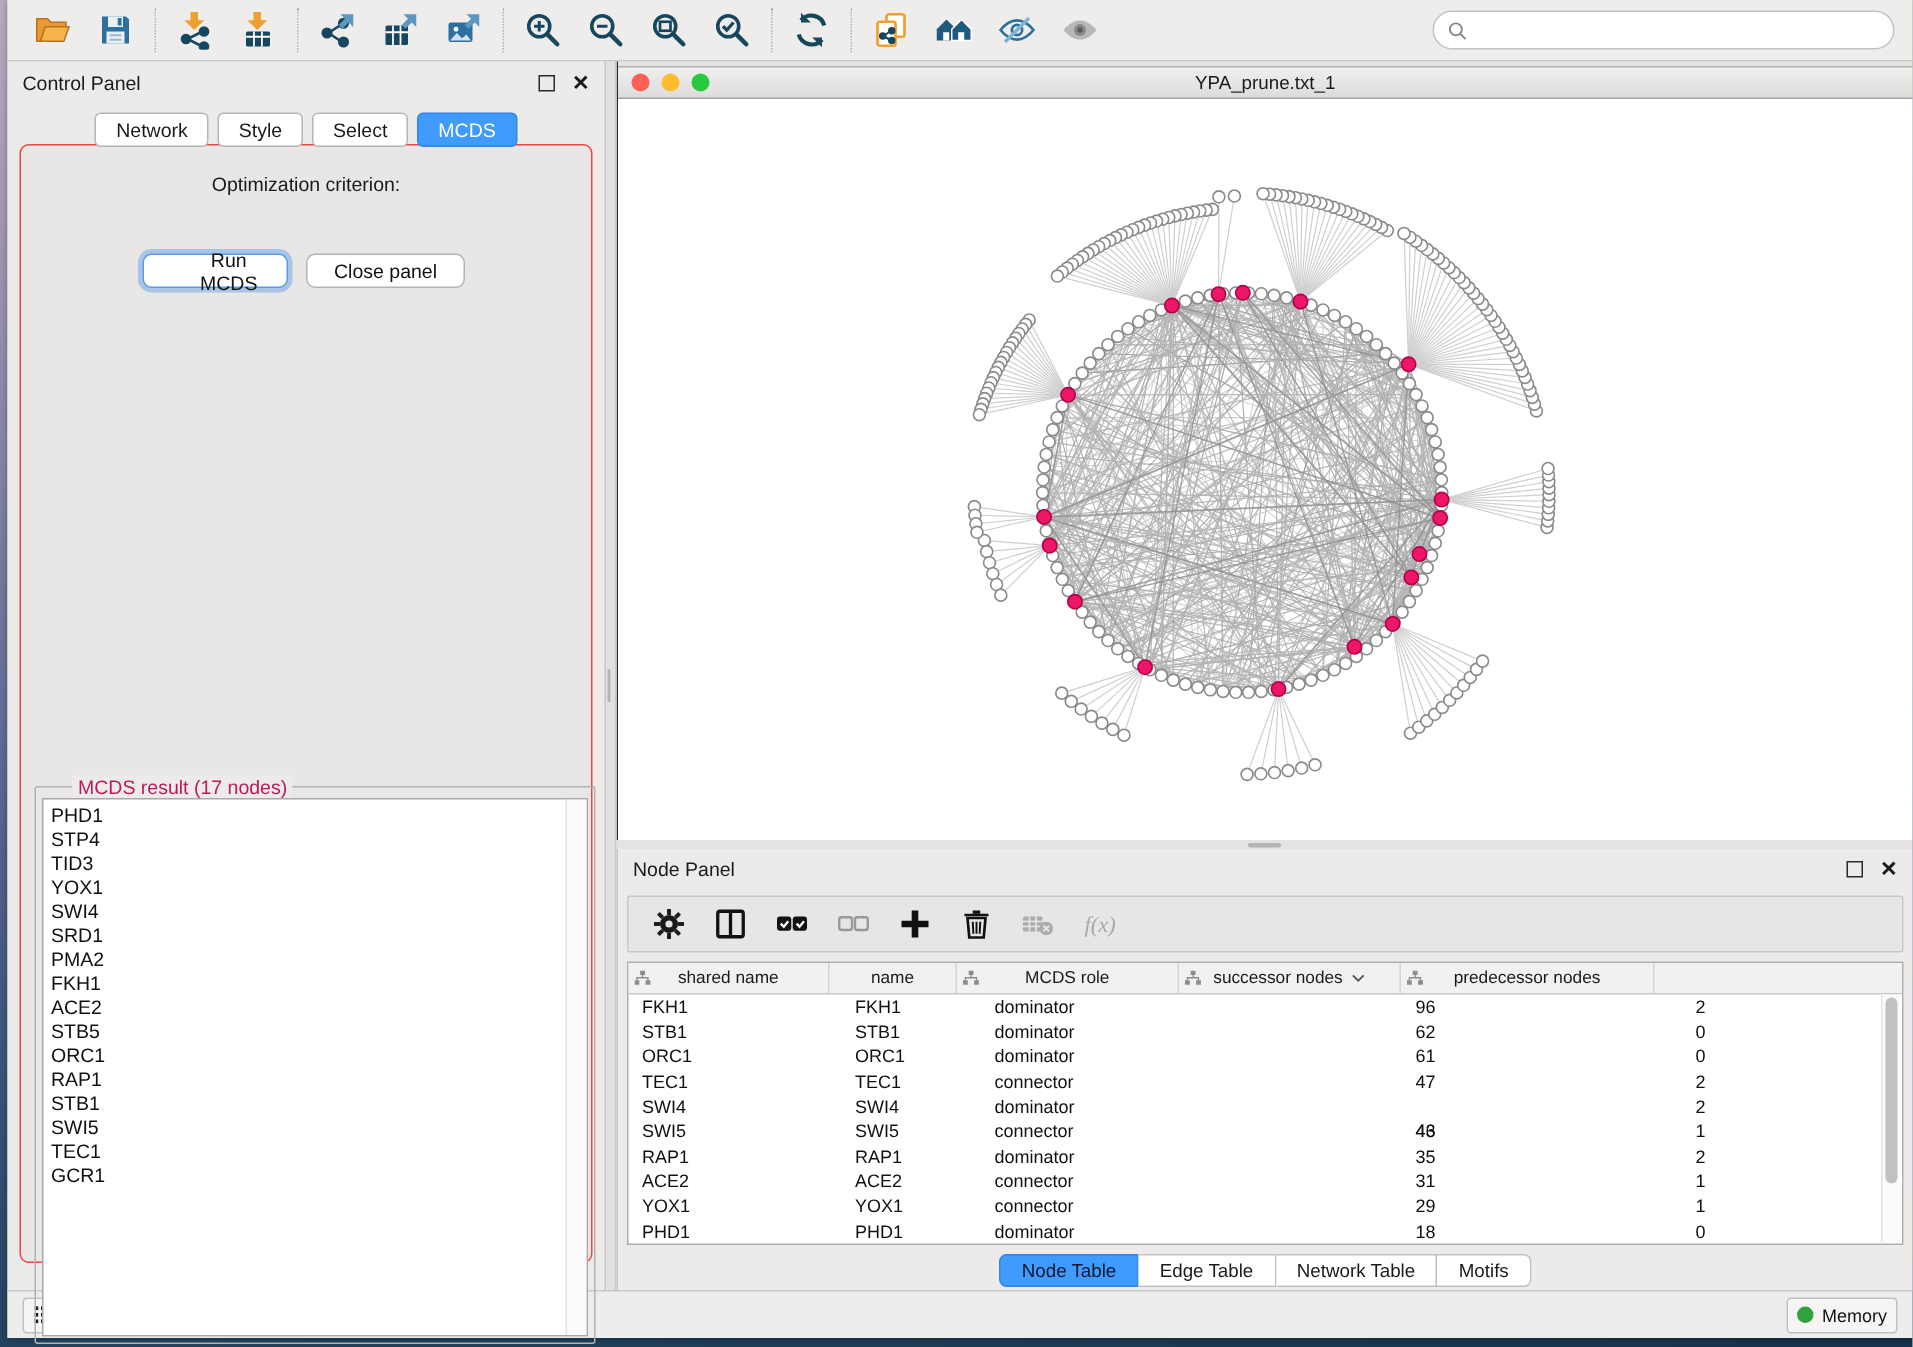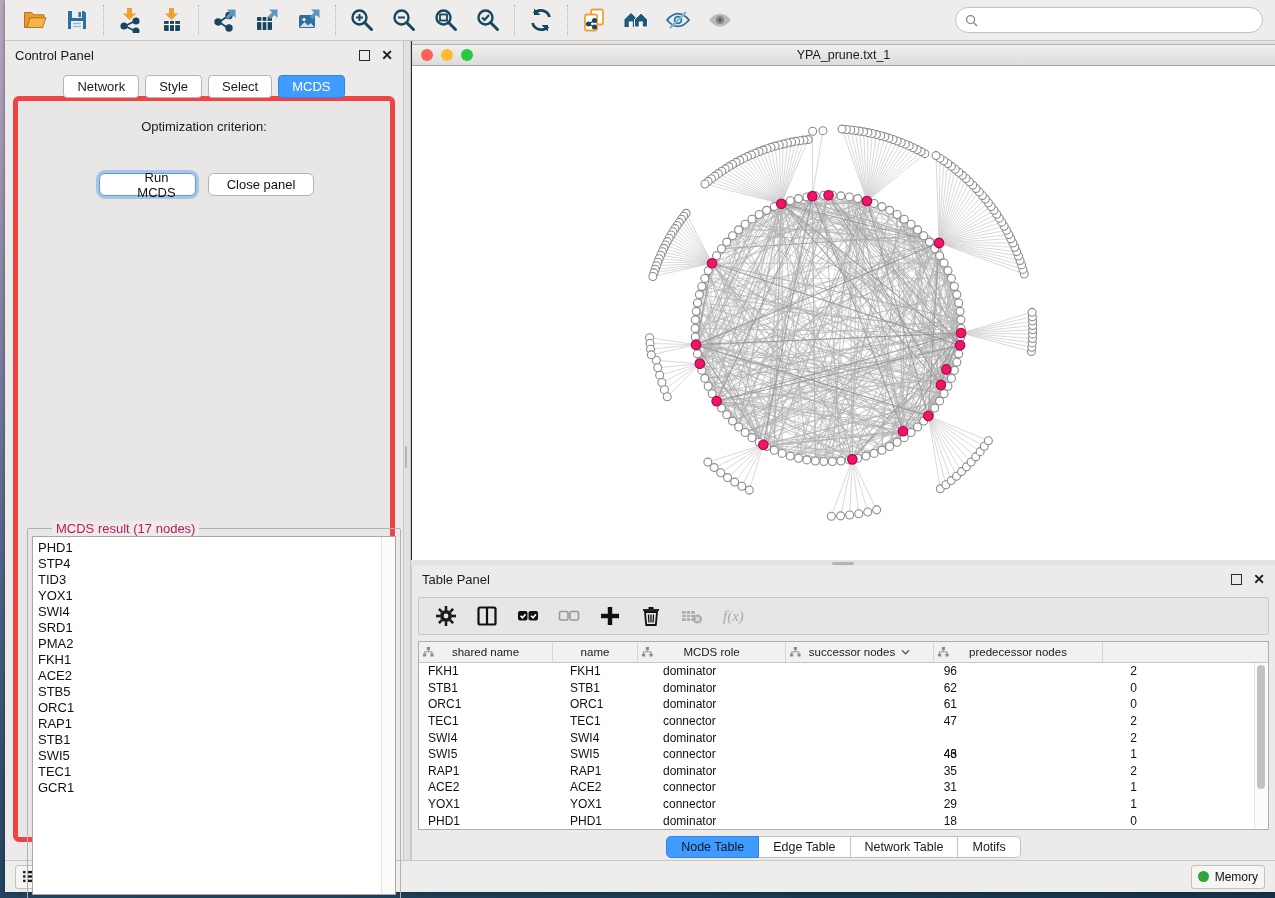--- a/index.html
+++ b/index.html
@@ -22,21 +22,21 @@
   .main{flex:1;display:flex;min-height:0;}
   
   .control-panel{width:398px;flex:none;background:#ecebea;position:relative;}
   .cp-header{height:28px;display:flex;align-items:center;padding:0 10px;font-size:13px;color:#1a1a1a;}
   .win-btns{margin-left:auto;display:flex;gap:11px;align-items:center;}
   .float-btn{width:9px;height:9px;border:1.5px solid #2a2a2a;cursor:pointer;}
   .close-btn{font-size:14px;font-weight:bold;color:#1a1a1a;line-height:1;cursor:pointer;}
   .cp-tabs{position:absolute;top:34px;left:0;right:0;display:flex;justify-content:center;gap:6px;z-index:2;}
   .cp-tab{height:21px;padding:0 13px;background:#fff;border:1px solid #b7b6b5;border-radius:4px;font-size:13px;display:flex;align-items:center;color:#1a1a1a;cursor:pointer;}
   .cp-tab.active{background:#3f9bfd;border-color:#2f86e8;color:#fff;}
-  .cp-box{position:absolute;left:8px;right:8px;top:55px;bottom:18px;border:5px solid #ef4444;border-radius:6px;background:#e8e7e6;}
+  .cp-box{position:absolute;left:8px;right:8px;top:55px;bottom:18px;border:1px solid #ef4444;border-radius:6px;background:#e8e7e6;}
   .opt-label{position:absolute;top:18px;left:0;right:0;text-align:center;font-size:13px;color:#1a1a1a;}
   .dropdown{position:absolute;top:38px;left:32px;width:312px;height:24px;background:#fff;border:1px solid #b7b6b5;border-radius:5px;display:flex;align-items:center;cursor:pointer;}
   .dropdown .dd-text{flex:1;font-size:13px;padding-left:9px;color:#111;white-space:nowrap;overflow:hidden;}
   .dd-stepper{width:20px;height:20px;margin:2px;border-radius:4px;background:linear-gradient(#71b1fc,#3c85f4);display:flex;align-items:center;justify-content:center;}
   .btn-row{position:absolute;top:72px;left:0;right:0;height:24px;}
   .push-btn{position:absolute;height:23px;background:#fff;border:1px solid #b5b4b3;border-radius:6px;font-size:13px;color:#111;display:flex;align-items:center;justify-content:center;cursor:pointer;font-family:"Liberation Sans",sans-serif;}
   .push-btn.focused{border-color:#5a9ae8;box-shadow:0 0 0 3px rgba(90,154,232,.45);padding-left:24px;}
   .group-box{position:absolute;left:9px;width:372px;top:427px;height:370px;border:1px solid #b2b1b0;border-radius:2px;}
   .group-title{position:absolute;top:-8px;left:24px;background:#ecebea;padding:0 4px;font-size:13px;color:#be185d;}
   .mcds-list-wrap{position:absolute;left:4px;right:4px;top:7px;bottom:4px;background:#fff;border:1px solid #a9a8a7;overflow:hidden;}
@@ -1309,21 +1309,21 @@
                 <circle cx="302.14271749409585" cy="198.42275146565458" r="4.8" fill="#ee1667" stroke="#b4004e" stroke-width="1.1"></circle>
               </g>
             </svg>
         </div>
       </div>
 
       <div class="splitter-h"></div>
 
       <div class="table-panel">
         <div class="tp-header">
-          <span>Table Panel</span>
+          <span>Node Panel</span>
           <span class="win-btns">
             <span class="float-btn"></span>
             <span class="close-btn">✕</span>
           </span>
         </div>
         <div class="tp-toolbar">
             <span class="tp-tool">
               <svg viewBox="0 0 24 24">
                 <g stroke="#1a1a1a" stroke-width="2.6">
                   <line x1="12" y1="2" x2="12" y2="6"></line>

